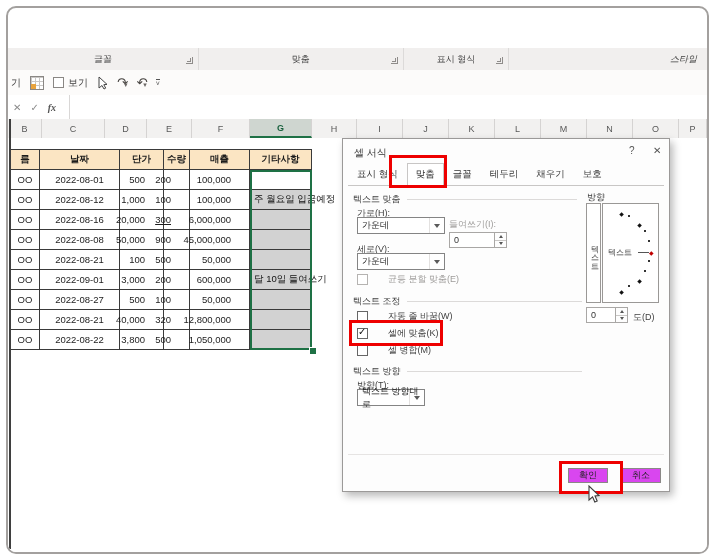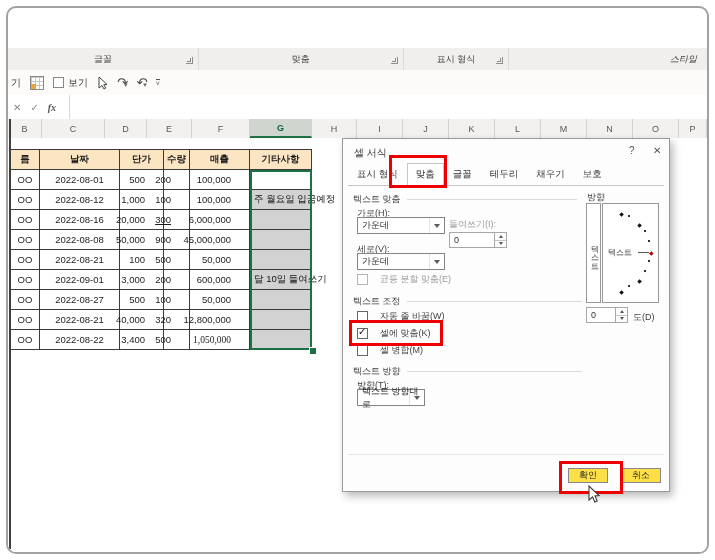--- a/index.html
+++ b/index.html
@@ -85,36 +85,36 @@
   .dd .chev::after{content:"";border-left:3.5px solid transparent;border-right:3.5px solid transparent;
     border-top:4px solid #5a5a5a;}
   .spin{position:absolute;height:16px;border:1px solid #a9a7a5;background:#fff;box-sizing:border-box;
     font-size:9px;color:#333;display:flex;align-items:center;padding-left:4px;}
   .spinbtns{position:absolute;width:12px;height:16px;box-sizing:border-box;border:1px solid #a9a7a5;border-left:none;
     display:flex;flex-direction:column;}
   .spinbtns span{flex:1;display:flex;align-items:center;justify-content:center;border-bottom:1px solid #c9c7c5;}
   .spinbtns span:last-child{border-bottom:none;}
   .spinbtns .up::after{content:"";border-left:2.5px solid transparent;border-right:2.5px solid transparent;border-bottom:3px solid #555;}
   .spinbtns .dn::after{content:"";border-left:2.5px solid transparent;border-right:2.5px solid transparent;border-top:3px solid #555;}
-  .ckrow{position:absolute;display:flex;align-items:center;gap:12px;font-size:9px;color:#3f3f3f;white-space:nowrap;}
+  .ckrow{position:absolute;display:flex;align-items:center;gap:20px;font-size:9px;color:#3f3f3f;white-space:nowrap;}
   .ckbox{width:9px;height:9px;border:1px solid #666;background:#fff;position:relative;flex:none;}
   .ckbox.checked::after{content:"✓";position:absolute;left:0px;top:-3px;font-size:10px;color:#111;font-weight:bold;}
   .ckrow.dis{color:#9e9c9a;} .ckrow.dis .ckbox{border-color:#b5b3b1;}
   .orlabel{position:absolute;font-size:9px;color:#3f3f3f;}
   .orstrip{position:absolute;border:1px solid #9a9896;background:#fff;display:flex;align-items:center;
     justify-content:center;}
   .orstrip .vtxt{writing-mode:vertical-rl;text-orientation:upright;font-size:8px;color:#444;letter-spacing:1px;}
   .ordial{position:absolute;border:1px solid #9a9896;background:#fff;overflow:hidden;}
   .dotS{position:absolute;width:2px;height:2px;background:#333;}
   .dotB{position:absolute;font-size:6px;color:#111;line-height:6px;}
   .dotR{position:absolute;font-size:6px;color:var(--dialred);line-height:6px;}
   .needletxt{position:absolute;left:5px;top:43px;font-size:8px;color:#444;}
   .needleline{position:absolute;left:35px;top:48px;width:11px;height:1px;background:#555;}
   .dfootline{position:absolute;left:5px;top:315px;width:316px;border-bottom:1px solid #e6e4e3;}
-  .dbtn{position:absolute;height:15px;border:1px solid #8a8886;background:#fde047;font-size:9px;color:#222;
+  .dbtn{position:absolute;height:15px;border:1px solid #8a8886;background:#d946ef;font-size:9px;color:#222;
     display:flex;align-items:center;justify-content:center;box-sizing:border-box;}
   
   .redbox{position:absolute;border:3px solid var(--red);z-index:30;pointer-events:none;}
   .cursor{position:absolute;z-index:40;}
 </style>
 </head>
 <body>
 
 <div id="screen">
   <div id="win">
@@ -263,23 +263,23 @@
           <div class="tcell c-center tleftb" style="width: 30px;">OO</div>
           <div class="tcell c-center" style="width: 80px;">2022-08-21</div>
           <div class="tcell c-right" style="width: 44px;">40,000</div>
           <div class="tcell c-right" style="width: 26px;">320</div>
           <div class="tcell c-right" style="width: 60px;">12,800,000</div>
           <div class="tcell notecell gray" style="width: 62px;"></div>
         </div>
         <div class="trow tbody" style="top: 192px; height: 20px;">
           <div class="tcell c-center tleftb" style="width: 30px;">OO</div>
           <div class="tcell c-center" style="width: 80px;">2022-08-22</div>
-          <div class="tcell c-right" style="width: 44px;">3,400</div>
+          <div class="tcell c-right" style="width: 44px;">3,800</div>
           <div class="tcell c-right" style="width: 26px;">500</div>
-          <div class="tcell c-right" style="width: 60px; font-family: Liberation Serif, serif;">1,050,000</div>
+          <div class="tcell c-right" style="width: 60px;">1,050,000</div>
           <div class="tcell notecell gray" style="width: 62px;"></div>
         </div>
       </div>
     <div class="darkedge"></div>
 
     <div class="selbox"></div>
     <div class="fillhandle"></div>
 
     <div class="dialog">
       <div class="dtitle">셀 서식</div>

